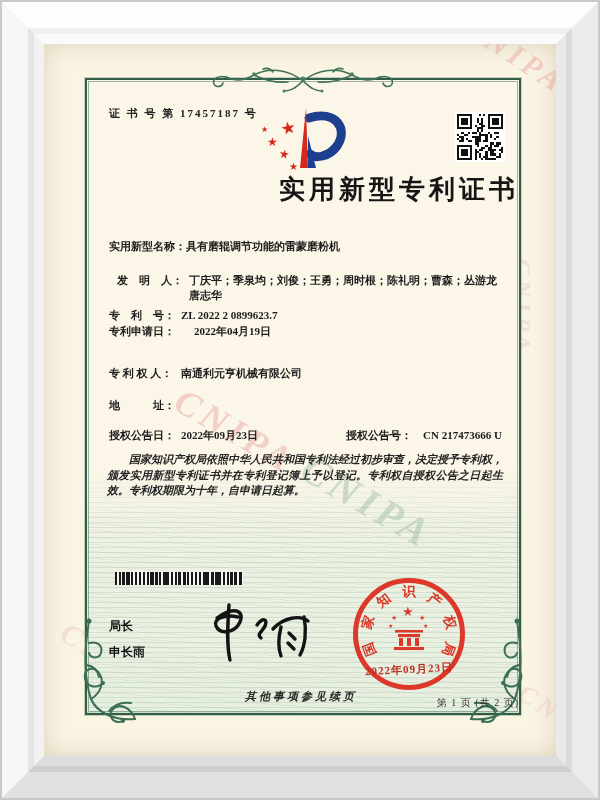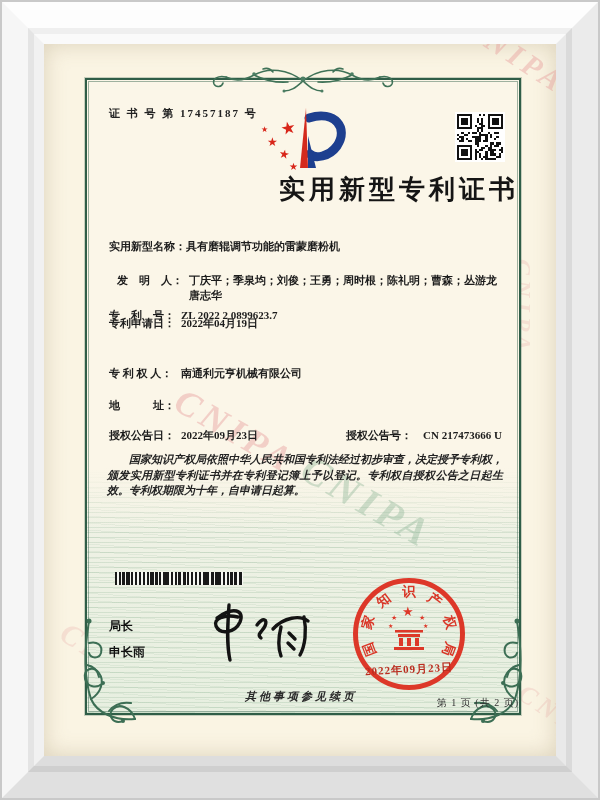--- a/index.html
+++ b/index.html
@@ -274,21 +274,21 @@
       <span class="lab">发　明　人：</span>
       <span class="val" style="white-space:normal;">
         <div>丁庆平；季泉均；刘俊；王勇；周时根；陈礼明；曹森；丛游龙</div>
         <div>唐志华</div>
       </span>
     </div>
     <div class="abs row" style="top:228px;">
       <span class="lab">专　利　号：</span>
       <span class="val">ZL 2022 2 0899623.7</span>
     </div>
-    <div class="abs row" style="top:236px;">
+    <div class="abs row" style="top:244px;gap:13px;">
       <span class="lab">专利申请日：</span>
       <span class="val">2022年04月19日</span>
     </div>
     <div class="abs row" style="top:286px;">
       <span class="lab">专 利 权 人：</span>
       <span class="val">南通利元亨机械有限公司</span>
     </div>
     <div class="abs row" style="top:318px;">
       <span class="lab">地　　　址：</span>
     </div>

